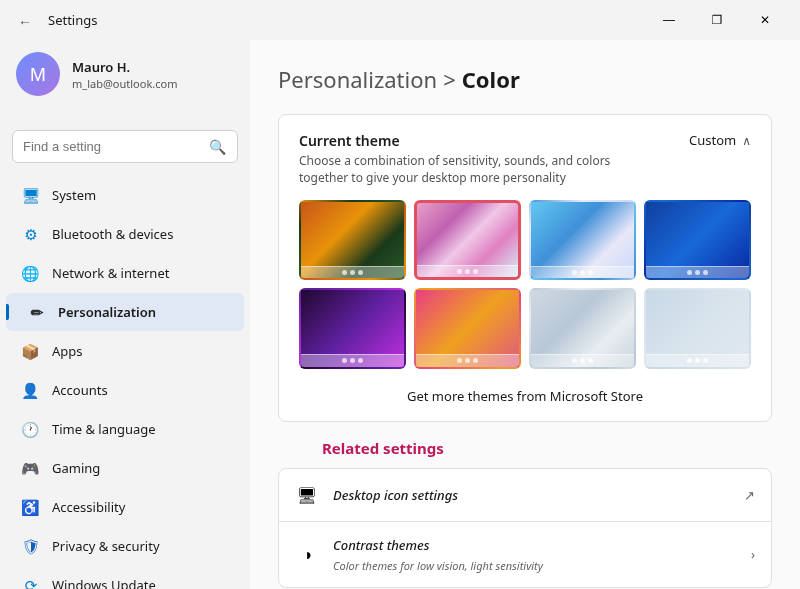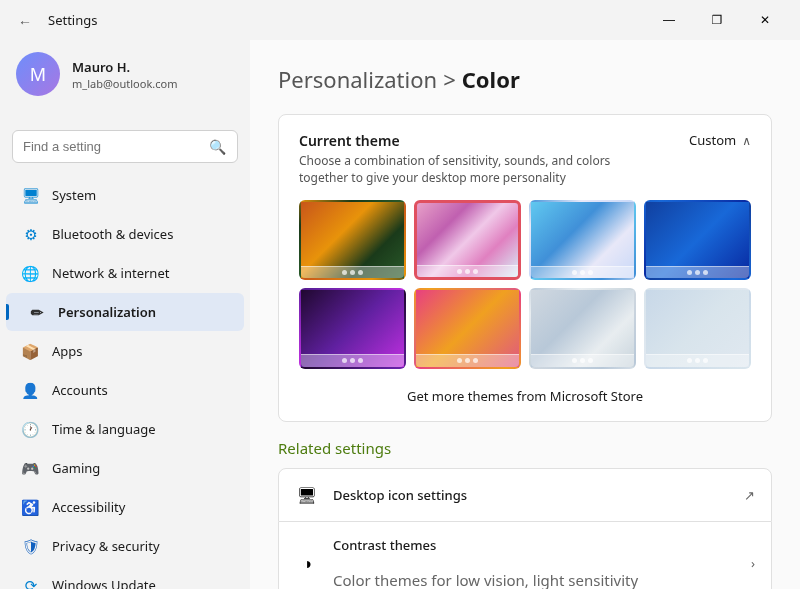--- a/index.html
+++ b/index.html
@@ -240,23 +240,24 @@
       background: #f0f0f0;
       border: 1px solid #d0d0d0;
       border-radius: 6px;
       padding: 7px 16px;
       font-size: 13px;
       cursor: pointer;
       color: #1a1a1a;
     }
     .related-settings-title {
       font-size: 15px;
-      font-weight: 400;
-      color: #4d7c0f;
+      font-weight: 700;
+      color: #be185d;
       margin-bottom: 10px;
+      margin-left: 44px;
     }
     .settings-list-item {
       display: flex;
       align-items: center;
       padding: 14px 16px;
       background: white;
       border: 1px solid #e0e0e0;
       cursor: pointer;
       gap: 14px;
     }
@@ -264,30 +265,30 @@
     .settings-list-item:last-child { border-radius: 0 0 8px 8px; border-top: none; }
     .settings-item-icon {
       width: 24px;
       height: 24px;
       display: flex;
       align-items: center;
       justify-content: center;
       font-size: 16px;
       flex-shrink: 0;
     }
-    .settings-item-text { flex: 1; }
+    .settings-item-text { flex: 1; font-style: italic; }
     .settings-item-label {
       font-size: 13px;
       font-weight: 500;
       color: #1a1a1a;
     }
     .settings-item-sublabel {
-      font-size: 15px;
+      font-size: 11px;
       color: #666;
-      margin-top: 16px;
+      margin-top: 4px;
     }
     .settings-item-arrow {
       font-size: 13px;
       color: #666;
     }
     
     .taskbar-strip {
       position: absolute;
       bottom: 0;
       left: 0;

